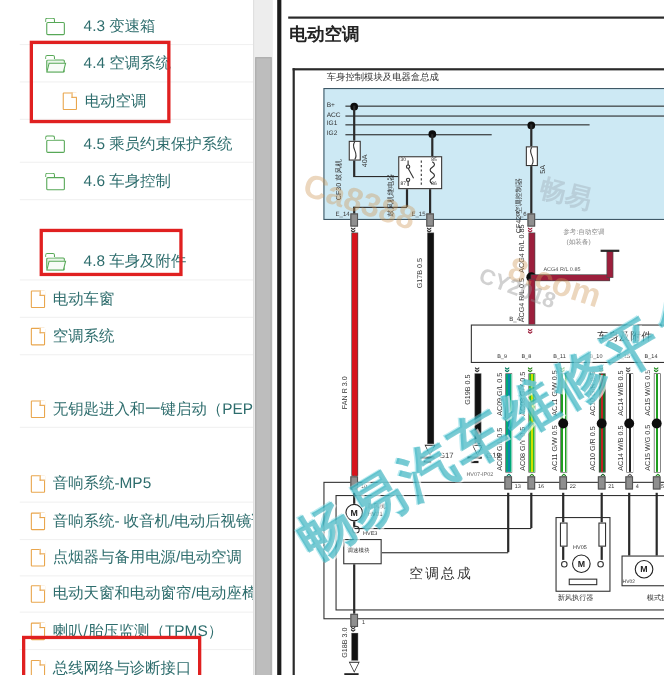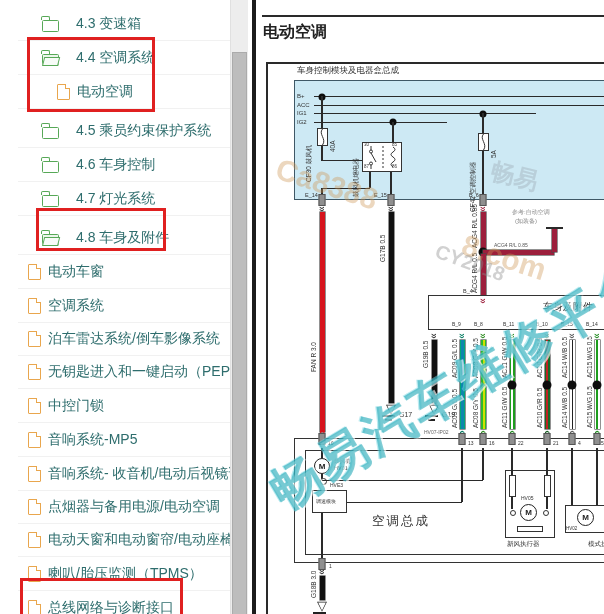--- a/index.html
+++ b/index.html
@@ -71,47 +71,35 @@
         <span class="slabel">电动空调</span>
       </div>
     <div class="srow folder" style="top:115px">
         <span class="icon-folder"></span>
         <span class="slabel">4.5 乘员约束保护系统</span>
       </div>
     <div class="srow folder" style="top:149px">
         <span class="icon-folder"></span>
         <span class="slabel">4.6 车身控制</span>
       </div>
-    <div class="srow folder" style="top:183px">
-        <span class="icon-folder"></span>
-        <span class="slabel">4.7 灯光系统</span>
-      </div>
     <div class="srow folder" style="top:222px">
         <span class="icon-folder open"></span>
         <span class="slabel">4.8 车身及附件</span>
       </div>
     <div class="srow file" style="top:256px">
         <span class="icon-file"></span>
         <span class="slabel">电动车窗</span>
       </div>
     <div class="srow file" style="top:290px">
         <span class="icon-file"></span>
         <span class="slabel">空调系统</span>
       </div>
-    <div class="srow file" style="top:323px">
-        <span class="icon-file"></span>
-        <span class="slabel">泊车雷达系统/倒车影像系统</span>
-      </div>
     <div class="srow file" style="top:356px">
         <span class="icon-file"></span>
         <span class="slabel">无钥匙进入和一键启动（PEPS）</span>
-      </div>
-    <div class="srow file" style="top:390px">
-        <span class="icon-file"></span>
-        <span class="slabel">中控门锁</span>
       </div>
     <div class="srow file" style="top:424px">
         <span class="icon-file"></span>
         <span class="slabel">音响系统-MP5</span>
       </div>
     <div class="srow file" style="top:458px">
         <span class="icon-file"></span>
         <span class="slabel">音响系统- 收音机/电动后视镜调节</span>
       </div>
     <div class="srow file" style="top:491px">

